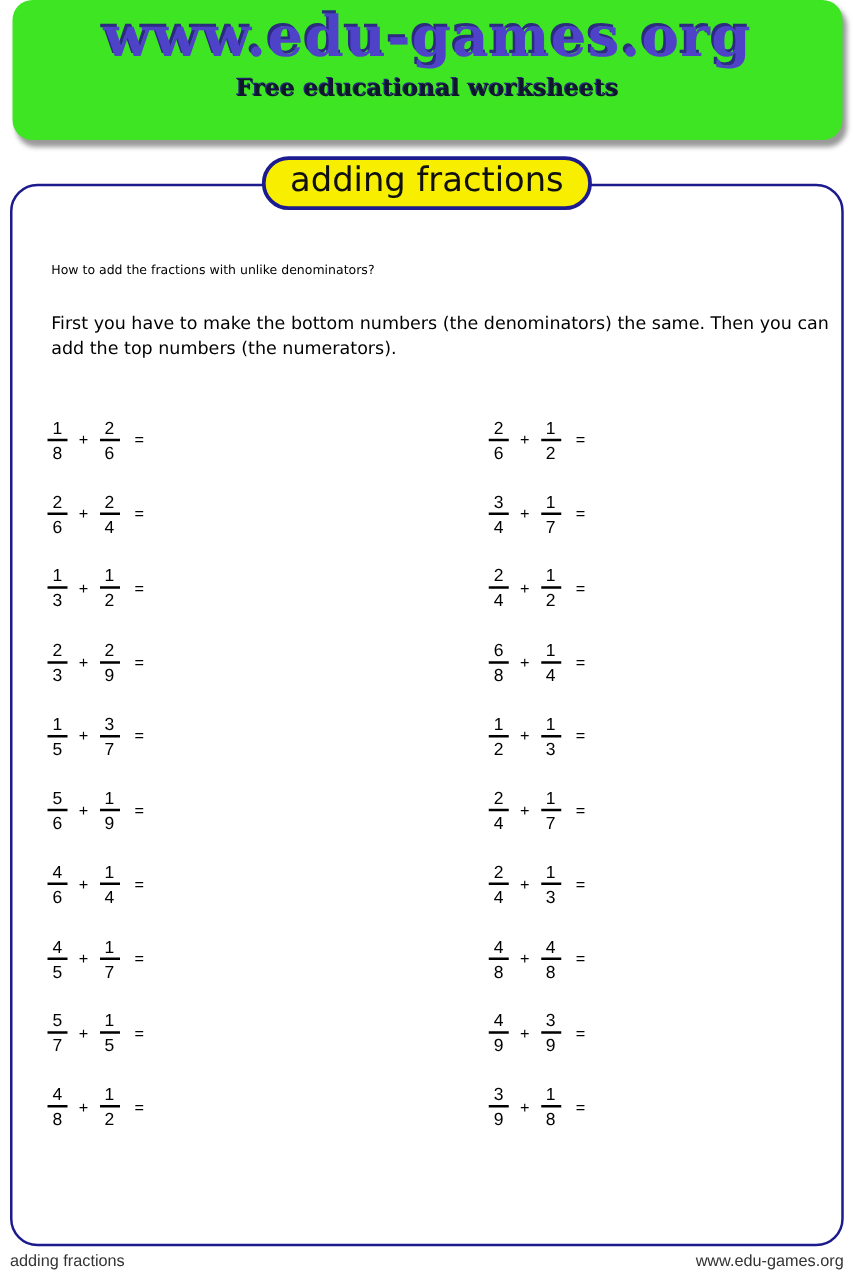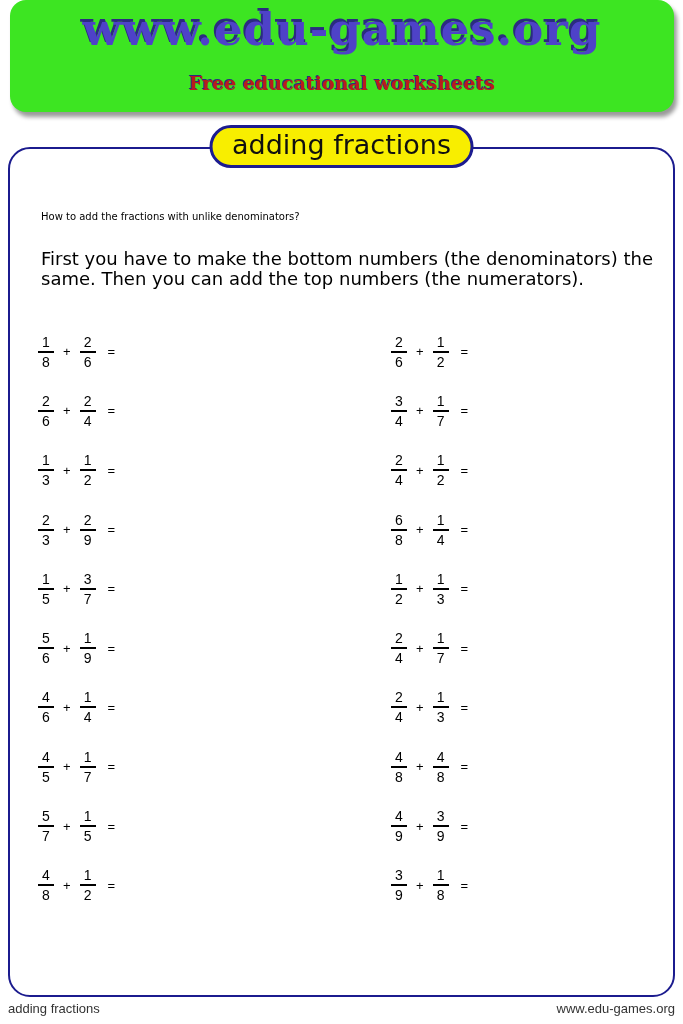--- a/index.html
+++ b/index.html
@@ -31,25 +31,25 @@
     margin-top: 2px;
     font-family: "DejaVu Serif", serif;
     font-weight: bold;
     font-size: 45px;
     line-height: 56px;
     color: #4e42c8;
     text-shadow: -2px -3px 0 #2b2b80;
     letter-spacing: 1px;
   }
   .tagline {
-    margin-top: 14px;
+    margin-top: 2px;
     font-family: "DejaVu Serif", serif;
     font-weight: bold;
     font-size: 19px;
-    color: #b91c1c;
+    color: #0f172a;
     text-shadow: -1px -1px 0 #2b2b80;
   }
 
   
   .sheet {
     position: absolute;
     left: 8px;
     top: 147px;
     width: 663px;
     height: 846px;
@@ -78,21 +78,21 @@
     left: 41px;
     top: 211px;
     font-size: 10px;
     color: #000000;
   }
   .instr-body {
     position: absolute;
     left: 41px;
     top: 249px;
     width: 624px;
-    font-size: 18px;
+    font-size: 14px;
     line-height: 20px;
     color: #000000;
   }
 
   
   .col { position: absolute; top: 322px; }
   .col-left  { left: 37px; }
   .col-right { left: 390px; }
   .prob-row {
     height: 59.3px;

